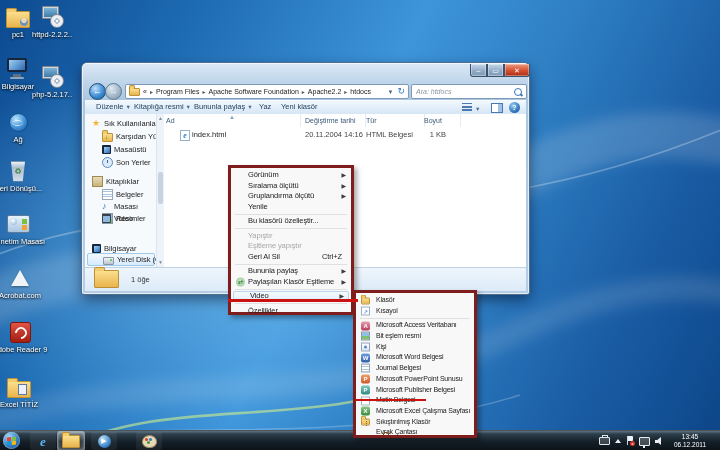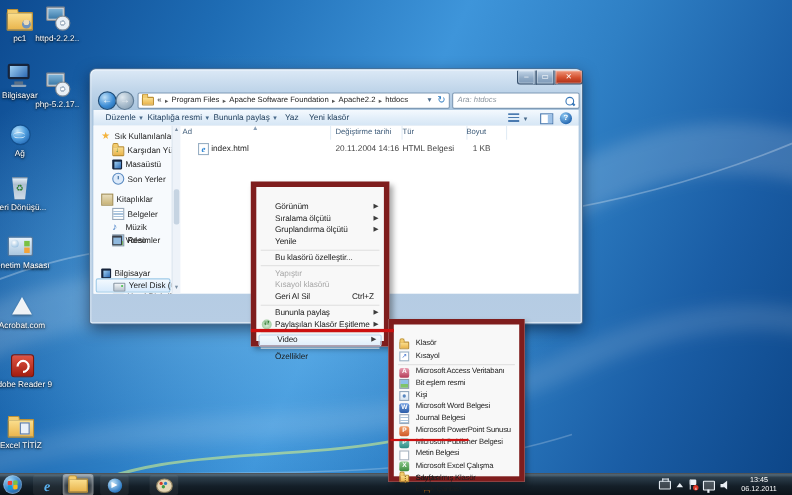--- a/index.html
+++ b/index.html
@@ -117,22 +117,22 @@
   .fcell{position:absolute;top:0;height:12px;white-space:nowrap;color:#444}
   .icie{position:absolute;left:17px;top:1px;width:8px;height:9px;background:#fff;border:1px solid #9ab0c4;
         color:#2f86d4;font:bold 8px/9px "Liberation Serif",serif;text-align:center;font-style:italic}
 
   .status{position:absolute;left:3px;right:3px;top:204px;height:23px;
           background:linear-gradient(#eef5fc,#dcebf8);border-top:1px solid #bdd2e5}
   .status .fold-st{position:absolute;left:9px;top:2px;width:23px;height:16px}
   .stxt{position:absolute;left:46px;top:7px;font-size:7.5px;color:#333}
 
   
-  .menu{position:absolute;background:#f8f8f8;border:5px solid #7f1d1d;box-shadow:3px 3px 5px rgba(0,0,0,.35);
-        z-index:20;padding:13px 1px;box-sizing:border-box}
+  .menu{position:absolute;background:#f8f8f8;border:3px solid #7f1d1d;box-shadow:3px 3px 5px rgba(0,0,0,.35);
+        z-index:20;padding:2px 1px;box-sizing:border-box}
   .ctx{left:228px;top:165px;width:126px;height:150px}
   .sub{left:353px;top:290px;width:124px;height:148px}
   .mi{position:relative;height:10.5px;line-height:10.5px;font-size:7.5px;letter-spacing:-.1px;color:#1c1c1c;padding-left:16px}
   .smi{position:relative;height:10.7px;line-height:10.7px;font-size:7px;letter-spacing:-.2px;color:#1c1c1c;padding-left:19px}
   .mi.dis{color:#a8a8a8}
   .mi .sc{position:absolute;right:8px;top:0;color:#1c1c1c}
   .sub-arrow{position:absolute;right:4px;top:0;font-size:6px;color:#3c3c3c}
   .sep{height:1px;background:#e0e0e0;margin:1.5px 3px}
   .mi.hl{background:linear-gradient(#f5fafd,#e0eefa);border:1px solid #b8d4ee;border-radius:2px;
          height:8.5px;line-height:8.5px;margin:0 1px}
@@ -373,21 +373,21 @@
       <div class="si" style="left:7px;top:62px">
           <span class="sic s-lib"></span>
           <span>Kitaplıklar</span>
         </div>
       <div class="si" style="left:17px;top:75px">
           <span class="sic s-doc"></span>
           <span>Belgeler</span>
         </div>
       <div class="si" style="left:17px;top:87px">
           <span class="sic s-mus">♪</span>
-          <span>Müzik</span>
+          <span>Masası</span>
         </div>
       <div class="si" style="left:17px;top:99px">
           <span class="sic s-pic"></span>
           <span>Resimler</span>
         </div>
       <div class="si" style="left:17px;top:99px">
           <span class="sic s-vid"></span>
           <span>Video</span>
         </div>
 
@@ -423,32 +423,36 @@
       <div class="frow">
         <span class="icie">e</span>
         <span class="fcell" style="left:29px;color:#1e1e1e">index.html</span>
         <span class="fcell" style="left:142px">20.11.2004 14:16</span>
         <span class="fcell" style="left:203px">HTML Belgesi</span>
         <span class="fcell" style="left:252px;width:31px;text-align:right">1 KB</span>
       </div>
     </div>
   </div>
 
+  <div class="status">
+    <span class="fold fold-st"></span>
+    <span class="stxt">1 öğe</span>
+  </div>
 </div>
 
 <div class="menu ctx">
   <div class="mi"><span>Görünüm</span><span class="sub-arrow">▶</span></div>
   <div class="mi"><span>Sıralama ölçütü</span><span class="sub-arrow">▶</span></div>
   <div class="mi"><span>Gruplandırma ölçütü</span><span class="sub-arrow">▶</span></div>
   <div class="mi"><span>Yenile</span></div>
   <div class="sep"></div>
   <div class="mi"><span>Bu klasörü özelleştir...</span></div>
   <div class="sep"></div>
   <div class="mi dis"><span>Yapıştır</span></div>
-  <div class="mi dis"><span>Kısayol klasörü</span></div>
+  <div class="mi dis"><span>Eşitleme yapıştır</span></div>
   <div class="mi"><span>Geri Al Sil</span><span class="sc">Ctrl+Z</span></div>
   <div class="sep"></div>
   <div class="mi"><span>Bununla paylaş</span><span class="sub-arrow">▶</span></div>
   <div class="mi"><span class="mic ic-sync">⇄</span><span>Paylaşılan Klasör Eşitleme</span><span class="sub-arrow">▶</span></div>
   <div class="sep"></div>
   <div class="mi hl"><span>Video</span><span class="sub-arrow">▶</span></div>
   <div class="sep"></div>
   <div class="mi"><span>Özellikler</span></div>
 </div>
 

